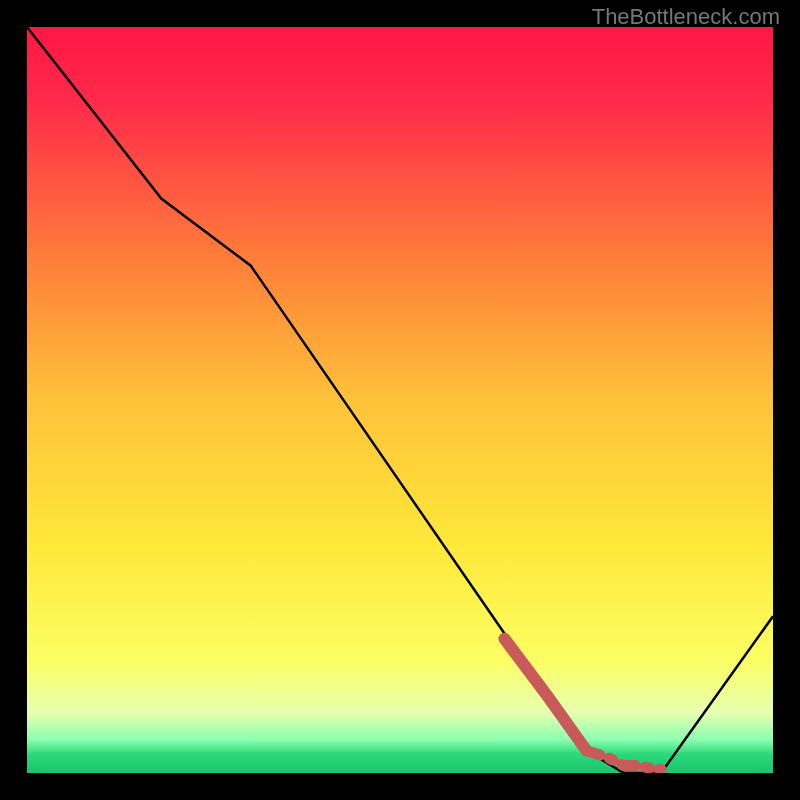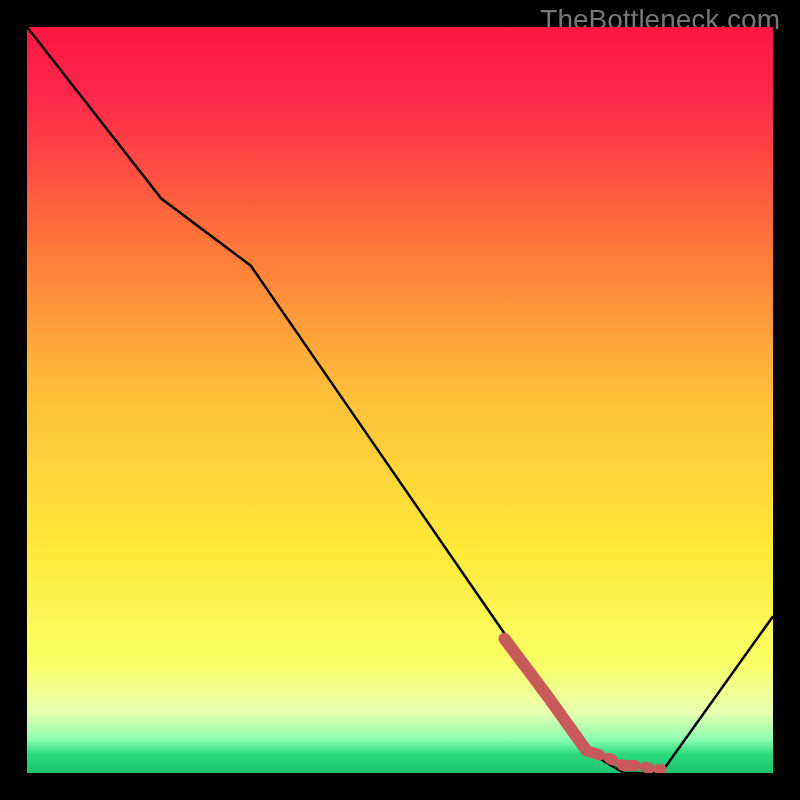--- a/index.html
+++ b/index.html
@@ -8,21 +8,21 @@
     height: 800px;
     background: #000;
     position: relative;
     font-family: Arial, sans-serif;
   }
   .watermark {
     position: absolute;
     top: 4px;
     right: 20px;
     color: #777;
-    font-size: 28px;
+    font-size: 22px;
     font-weight: normal;
   }
   .plot-area {
     position: absolute;
     left: 27px;
     top: 27px;
     width: 746px;
     height: 746px;
     overflow: hidden;
   }

